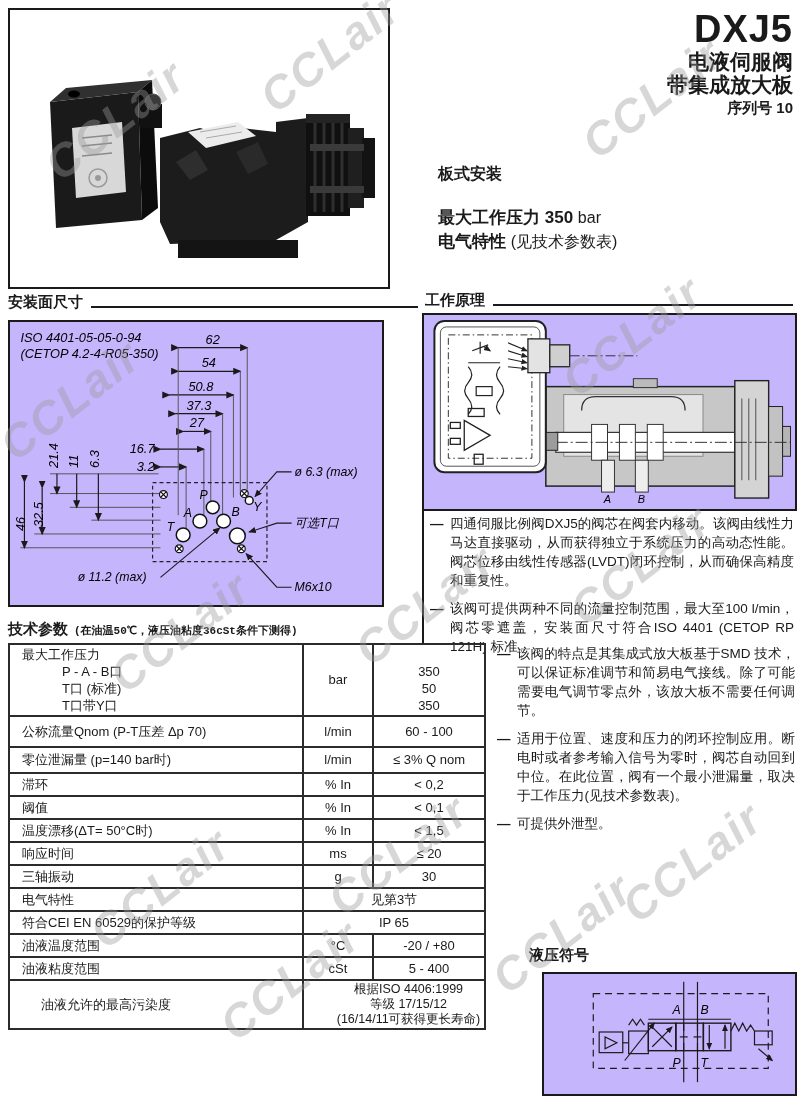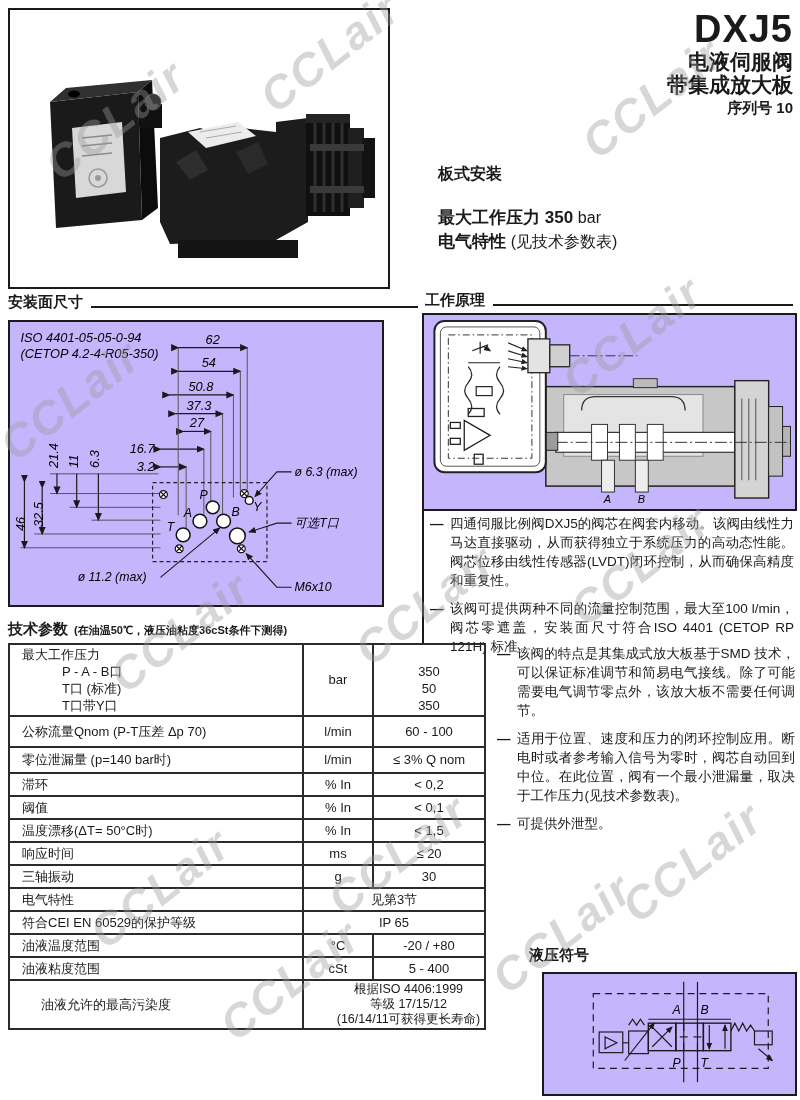--- a/index.html
+++ b/index.html
@@ -18,21 +18,21 @@
   .subtitle{font-size:21px;font-weight:bold;line-height:23px;}
   .series{font-size:15px;font-weight:bold;line-height:20px;margin-top:2px;}
   .intro-block{position:absolute;left:438px;top:163px;}
   .mount-type{font-size:16px;font-weight:bold;line-height:21px;}
   .mount-std{font-size:16px;line-height:22px;}
   .bold{font-weight:bold;}
   .maxline{font-size:17px;line-height:24px;font-weight:bold;}
   .maxline .reg{font-weight:normal;font-size:16px;}
   .gap18{height:22px;}
   
-  .sec-head{position:absolute;display:flex;align-items:flex-end;}
+  .sec-head{position:absolute;display:flex;align-items:flex-end;font-family:Liberation Mono, monospace;}
   .sec-head .txt{font-size:15px;font-weight:bold;white-space:nowrap;}
   .sec-head .rule{flex:1;border-bottom:2px solid #1a1a1a;margin:0 0 4px 8px;}
   .spec-note{font-size:11px;font-weight:bold;margin-left:6px;padding-bottom:1px;white-space:nowrap;}
   
   .fig-box{position:absolute;border:2px solid #1a1a1a;background:#c4b5fd;font-style:italic;}
   .divider-v{position:absolute;left:422px;top:507px;width:0;height:136px;border-left:2px solid #1a1a1a;}
   
   .bullets{position:absolute;}
   .bullet{display:flex;font-size:13.5px;line-height:19px;margin-bottom:9px;}
   .bullet .mk{width:20px;flex:none;font-weight:bold;}

